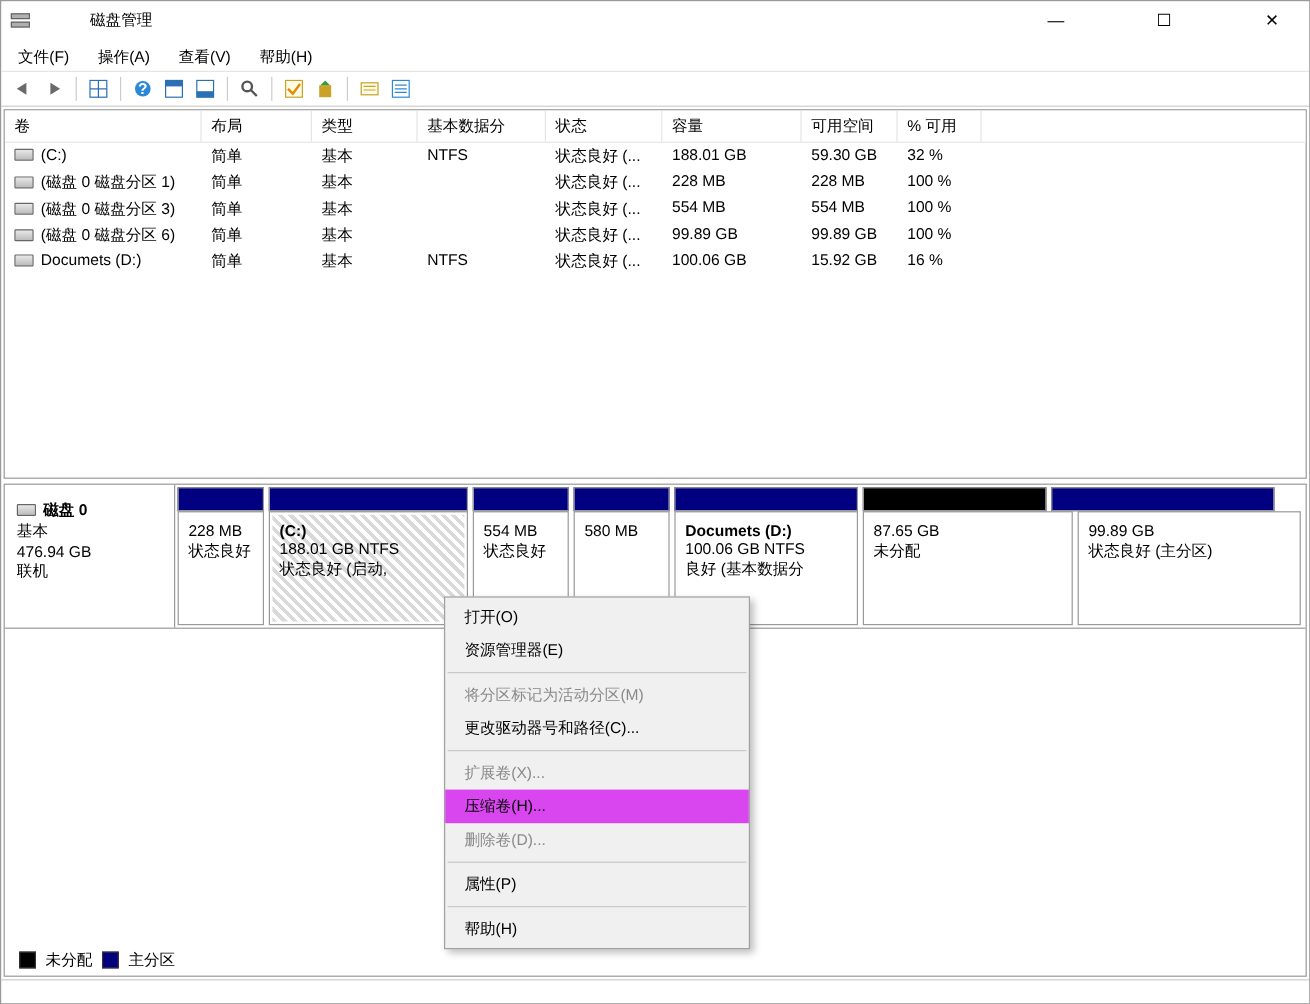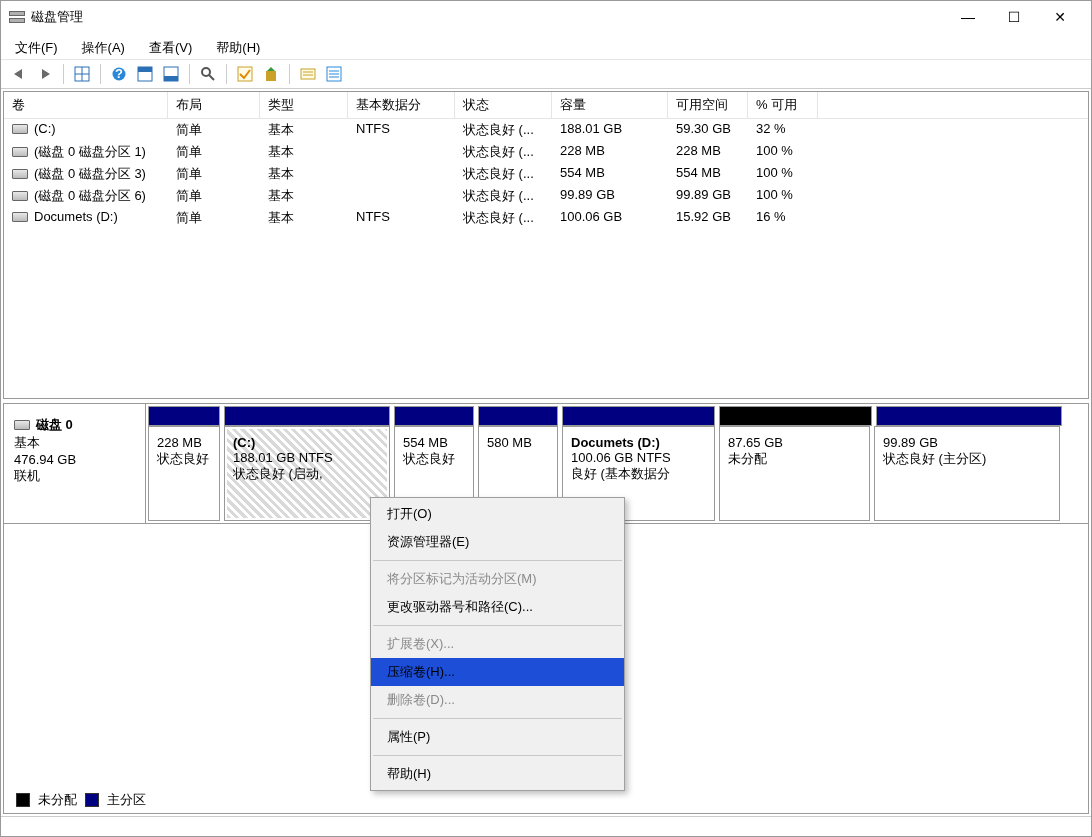--- a/index.html
+++ b/index.html
@@ -1,17 +1,17 @@
 <!DOCTYPE html>
 <html><head>
 <meta charset="utf-8">
 <style>
 * { margin: 0; padding: 0; box-sizing: border-box; font-family: "Microsoft YaHei", "Segoe UI", Tahoma, sans-serif; font-size: 13px; }
 body { background: #fff; width: 1092px; height: 837px; overflow: hidden; border: 1px solid #999; }
-.titlebar { height: 32px; display: flex; align-items: center; padding: 0 8px; }
+.titlebar { height: 32px; display: flex; align-items: center; padding: 0 8px; gap: 44px; }
 .titlebar .app-icon { width: 16px; height: 16px; display:inline-block; margin-right: 6px; position:relative; }
 .app-icon::before { content:""; position:absolute; top:2px; left:0; width:16px; height:5px; background:#b0b0b0; border:1px solid #666; box-sizing:border-box; }
 .app-icon::after { content:""; position:absolute; bottom:2px; left:0; width:16px; height:5px; background:#b0b0b0; border:1px solid #666; box-sizing:border-box; }
 .titlebar .title { flex: 0 0 auto; font-size: 13px; }
 .titlebar .spacer { flex: 1; }
 .winbtn { width: 46px; height: 32px; display:flex; align-items:center; justify-content:center; font-size:14px; }
 .menubar { height: 26px; display:flex; align-items:flex-end; padding: 0 8px; gap: 12px; }
 .menubar span { padding: 2px 6px; }
 .toolbar { height: 30px; border-top:1px solid #e5e5e5; border-bottom:1px solid #ccc; display:flex; align-items:center; padding: 0 6px; gap: 2px; }
 .tbtn { width: 24px; height: 24px; display:flex; align-items:center; justify-content:center; border:1px solid transparent; border-radius:2px; }
@@ -39,21 +39,21 @@
 .block .d { white-space:nowrap; }
 .block .s { white-space:nowrap; }
 .block.sel::before { content:""; position:absolute; inset:2px; background: repeating-linear-gradient(45deg,#d9d9d9 0 3px,#fff 3px 6px); z-index:-1; }
 .legend { height:22px; display:flex; align-items:center; gap:8px; padding:0 10px; margin:0 2px 2px 2px; }
 .lg-sw { width:14px; height:14px; border:1px solid #333; }
 .lg-sw.black{ background:#000; } .lg-sw.navy{background:#000080;}
 .statusbar { height:22px; border-top:1px solid #ccc; }
 .ctxmenu { position:absolute; top:497px; left:370px; width:255px; background:#f0f0f0; border:1px solid #a0a0a0; box-shadow:3px 3px 6px rgba(0,0,0,.25); padding:2px 0; }
 .ctxmenu .mi { padding:5px 16px; white-space:nowrap; }
 .ctxmenu .mi.disabled { color:#8a8a8a; }
-.ctxmenu .mi.sel { background:#1d4ed8; }
+.ctxmenu .mi.sel { background:#d946ef; }
 .ctxmenu .msep { height:1px; background:#c8c8c8; margin:4px 2px; }
 svg { display:block; }
 </style>
 </head>
 <body>
 
 <div class="titlebar">
   <span class="app-icon"></span>
   <span class="title">磁盘管理</span>
   <span class="spacer"></span>
@@ -244,21 +244,21 @@
               <div class="s">状态良好</div>
             </div>
             <div class="block" style="width: 80px;">
               <div class="d">580 MB</div>
             </div>
             <div class="block" style="width: 153px;">
               <div class="t">Documets  (D:)</div>
               <div class="d">100.06 GB NTFS</div>
               <div class="s">良好 (基本数据分</div>
             </div>
-            <div class="block" style="width: 151px;">
+            <div class="block" style="width: 175px;">
               <div class="d">87.65 GB</div>
               <div class="s">未分配</div>
             </div>
             <div class="block" style="width: 186px;">
               <div class="d">99.89 GB</div>
               <div class="s">状态良好 (主分区)</div>
             </div>
           </div>
       </div>
     </div>

